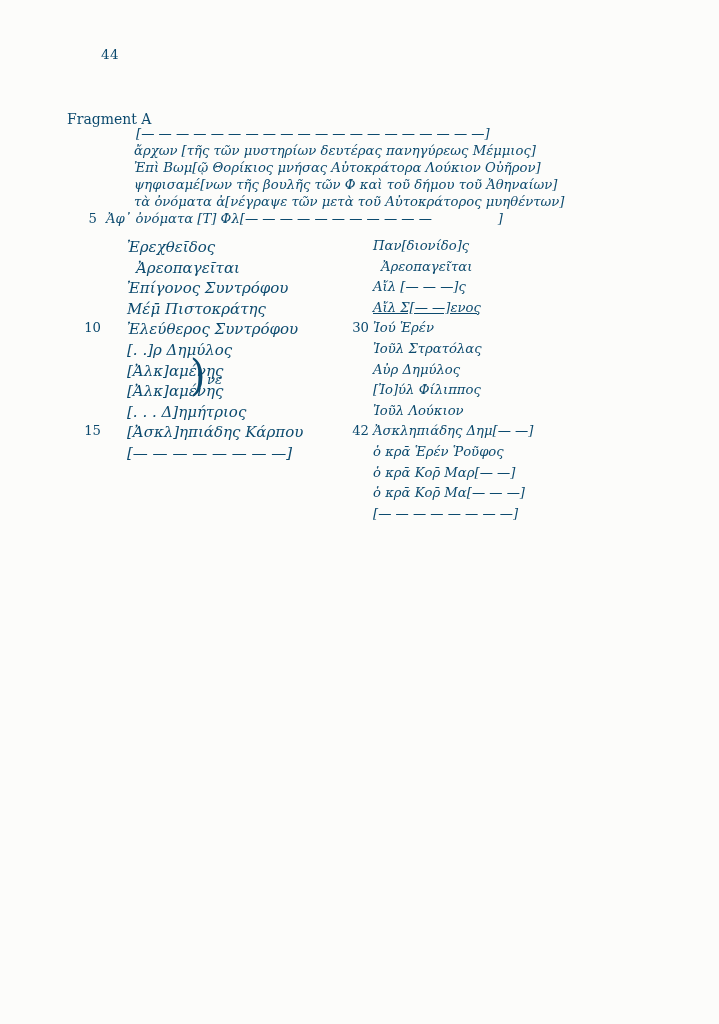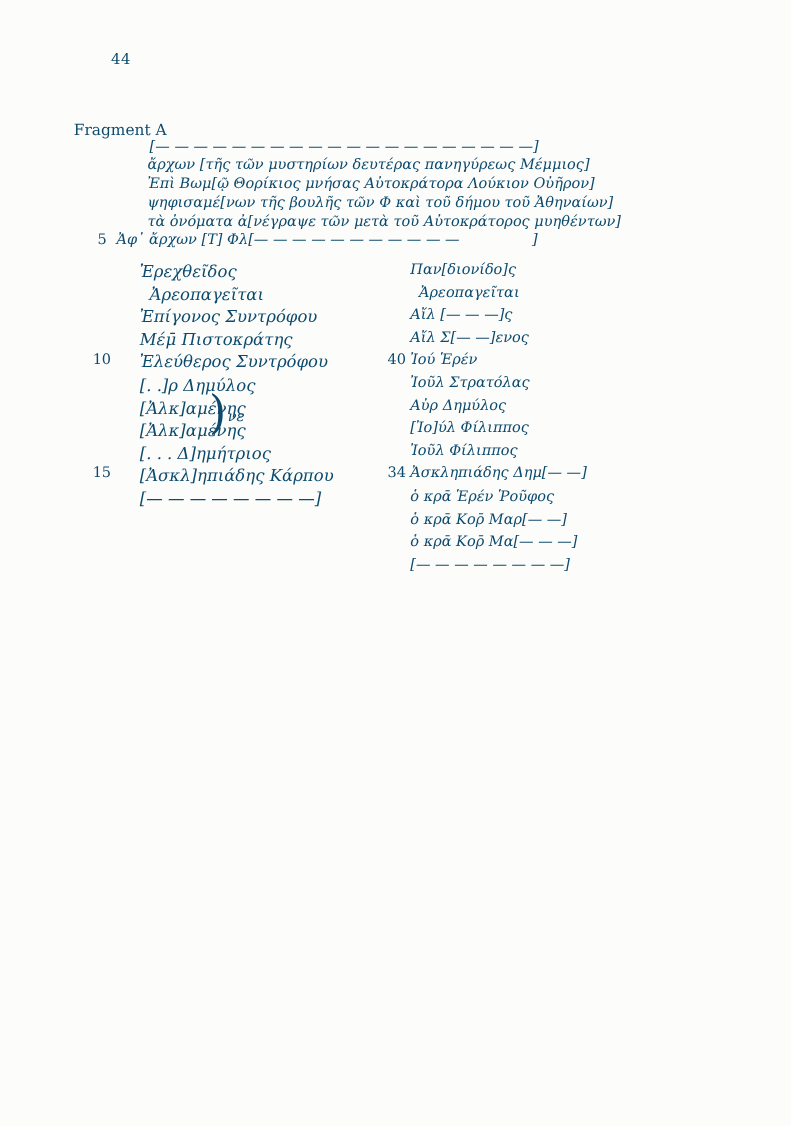--- a/index.html
+++ b/index.html
@@ -62,21 +62,21 @@
 
   <div class="pnum">44</div>
   <div class="fragment-label">Fragment A</div>
 
   <div class="iline greek" style="left:97px; top:126px;">[— — — — — — — — — — — — — — — — — — — —]</div>
   <div class="iline greek" style="left:95px; top:143px;">ἄρχων [τῆς τῶν μυστηρίων δευτέρας πανηγύρεως Μέμμιος]</div>
   <div class="iline greek" style="left:95px; top:160px;">Ἐπὶ Βωμ[ῷ Θορίκιος μνήσας Αὐτοκράτορα Λούκιον Οὐῆρον]</div>
   <div class="iline greek" style="left:95px; top:177px;">ψηφισαμέ[νων τῆς βουλῆς τῶν Φ καὶ τοῦ δήμου τοῦ Ἀθηναίων]</div>
   <div class="iline greek" style="left:95px; top:194px;">τὰ ὀνόματα ἀ[νέγραψε τῶν μετὰ τοῦ Αὐτοκράτορος μυηθέντων]</div>
   <div class="inum">5</div>
-  <div class="iline greek" style="left:67px; top:211px;">Ἀφ᾽ ἄρχων [Τ] Φλ[— — — — — — — — — — —     ]</div>
+  <div class="iline greek" style="left:67px; top:211px;">Ἀφ᾽ ὀνόματα [Τ] Φλ[— — — — — — — — — — —     ]</div>
 
   <div class="lr greek" style="top:238px;">Ἐρεχθεῖδος</div>
   <div class="lr greek ind-l" style="top:259px;">Ἀρεοπαγεῖται</div>
   <div class="lr greek" style="top:279px;">Ἐπίγονος Συντρόφου</div>
   <div class="lr greek" style="top:300px;">Μέμ̄ Πιστοκράτης</div>
   <div class="lnum" style="top:320px;">10</div>
   <div class="lr greek" style="top:320px;">Ἐλεύθερος Συντρόφου</div>
   <div class="lr greek" style="top:341px;">[. .]ρ Δημύλος</div>
   <div class="lr greek" style="top:362px;">[Ἀλκ]αμένης</div>
   <div class="lr greek" style="top:382px;">[Ἀλκ]αμένης</div>
@@ -84,28 +84,28 @@
   <div class="lnum" style="top:423px;">15</div>
   <div class="lr greek" style="top:423px;">[Ἀσκλ]ηπιάδης Κάρπου</div>
   <div class="lr greek" style="top:444px;">[— — — — — — — —]</div>
 
   <div class="brace">)</div>
   <div class="brace-note greek">νε</div>
 
   <div class="rr greek" style="top:238px;">Παν[διονίδο]ς</div>
   <div class="rr greek ind-r" style="top:259px;">Ἀρεοπαγεῖται</div>
   <div class="rr greek" style="top:279px;">Αἴλ [— — —]ς</div>
-  <div class="rr greek" style="top:300px;">Αἴλ Σ[— —]ενος</div>
-  <div class="rnum" style="top:320px;">40</div>
+  <div class="rr greek" style="top:300px;text-decoration:underline;">Αἴλ Σ[— —]ενος</div>
+  <div class="rnum" style="top:320px;">30</div>
   <div class="rr greek" style="top:320px;">Ἰού Ἑρέν</div>
   <div class="rr greek" style="top:341px;font-style:italic;">Ἰοῦλ Στρατόλας</div>
   <div class="rr greek" style="top:362px;">Αὐρ Δημύλος</div>
   <div class="rr greek" style="top:382px;text-align:right;">[Ἰο]ύλ Φίλιππος</div>
-  <div class="rr greek" style="top:403px;">Ἰοῦλ Φίλιππος</div>
-  <div class="rnum" style="top:423px;">34</div>
+  <div class="rr greek" style="top:403px;">Ἰοῦλ Λούκιον</div>
+  <div class="rnum" style="top:423px;">42</div>
   <div class="rr greek" style="top:423px;text-align:right;">Ἀσκληπιάδης Δημ[— —]</div>
   <div class="rr greek" style="top:444px;">ὁ κρᾱ Ἑρέν Ῥοῦφος</div>
   <div class="rr greek" style="top:465px;">ὁ κρᾱ Κορ̄ Μαρ[— —]</div>
   <div class="rr greek" style="top:485px;">ὁ κρᾱ Κορ̄ Μα[— — —]</div>
   <div class="rr greek" style="top:506px;">[— — — — — — — —]</div>
 
 
 </div>
 
 </body></html>

